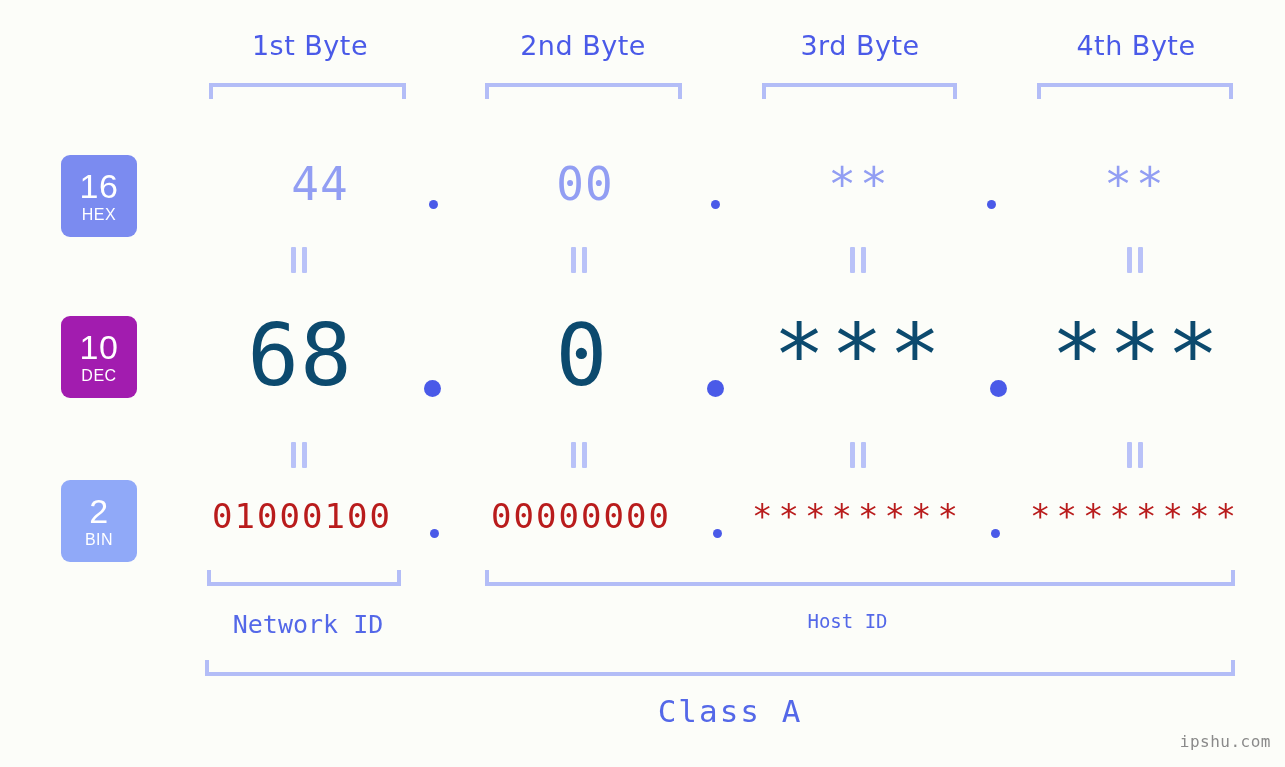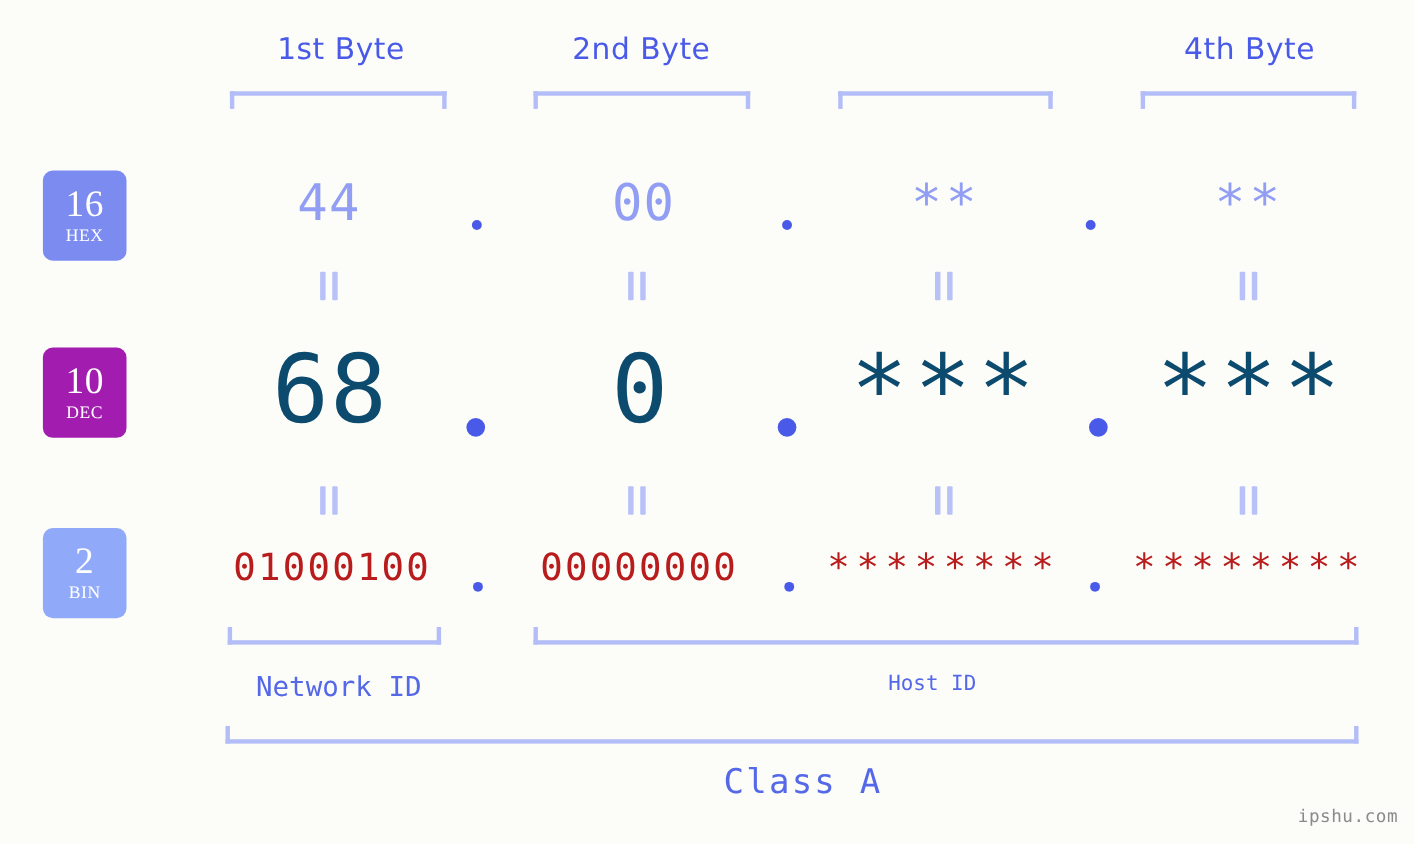--- a/index.html
+++ b/index.html
@@ -40,30 +40,30 @@
     height: 16px;
     border-top: 4px solid #b3bdf7;
     border-left: 4px solid #b3bdf7;
     border-right: 4px solid #b3bdf7;
     box-sizing: border-box;
   }
 
   
   .base-badge {
     position: absolute;
-    left: 39px;
+    left: 61px;
     width: 76px;
     height: 82px;
     border-radius: 9px;
     display: flex;
     flex-direction: column;
     align-items: center;
     justify-content: center;
     color: #ffffff;
-    font-family: Liberation Serif, serif;
+    font-family: Liberation Sans, sans-serif;
     line-height: 1;
   }
   .base-badge .num {
     font-size: 34px;
     font-weight: 400;
     letter-spacing: 0.5px;
   }
   .base-badge .nm {
     font-size: 16px;
     font-weight: 400;
@@ -174,20 +174,21 @@
     margin-left: 24px;
   }
 </style>
 </head>
 <body>
 
 <div class="canvas">
 
   <div class="byte-label" style="left:190px;">1st Byte</div>
   <div class="byte-label" style="left:463px;">2nd Byte</div>
+  <div class="byte-label" style="left:740px;">3rd Byte</div>
   <div class="byte-label" style="left:1016px;">4th Byte</div>
 
   <div class="top-bracket" style="left:209px; width:197px;"></div>
   <div class="top-bracket" style="left:485px; width:197px;"></div>
   <div class="top-bracket" style="left:762px; width:195px;"></div>
   <div class="top-bracket" style="left:1037px; width:196px;"></div>
 
   <div class="base-badge badge-hex">
     <span class="num">16</span>
     <span class="nm">HEX</span>
@@ -195,21 +196,21 @@
   <div class="base-badge badge-dec">
     <span class="num">10</span>
     <span class="nm">DEC</span>
   </div>
   <div class="base-badge badge-bin">
     <span class="num">2</span>
     <span class="nm">BIN</span>
   </div>
 
   <div class="row-hex">
-    <div class="cell" style="left:179px; width:240px;">44</div>
+    <div class="cell" style="left:200px; width:240px;">44</div>
     <div class="cell" style="left:465px; width:240px;">00</div>
     <div class="cell stars" style="left:740px; width:240px;">**</div>
     <div class="cell stars" style="left:1016px; width:240px;">**</div>
 
     <div class="dot dot-hex" style="left:429px;"></div>
     <div class="dot dot-hex" style="left:711px;"></div>
     <div class="dot dot-hex" style="left:987px;"></div>
   </div>
 
   <div class="eq eq-top" style="left:289px;">

